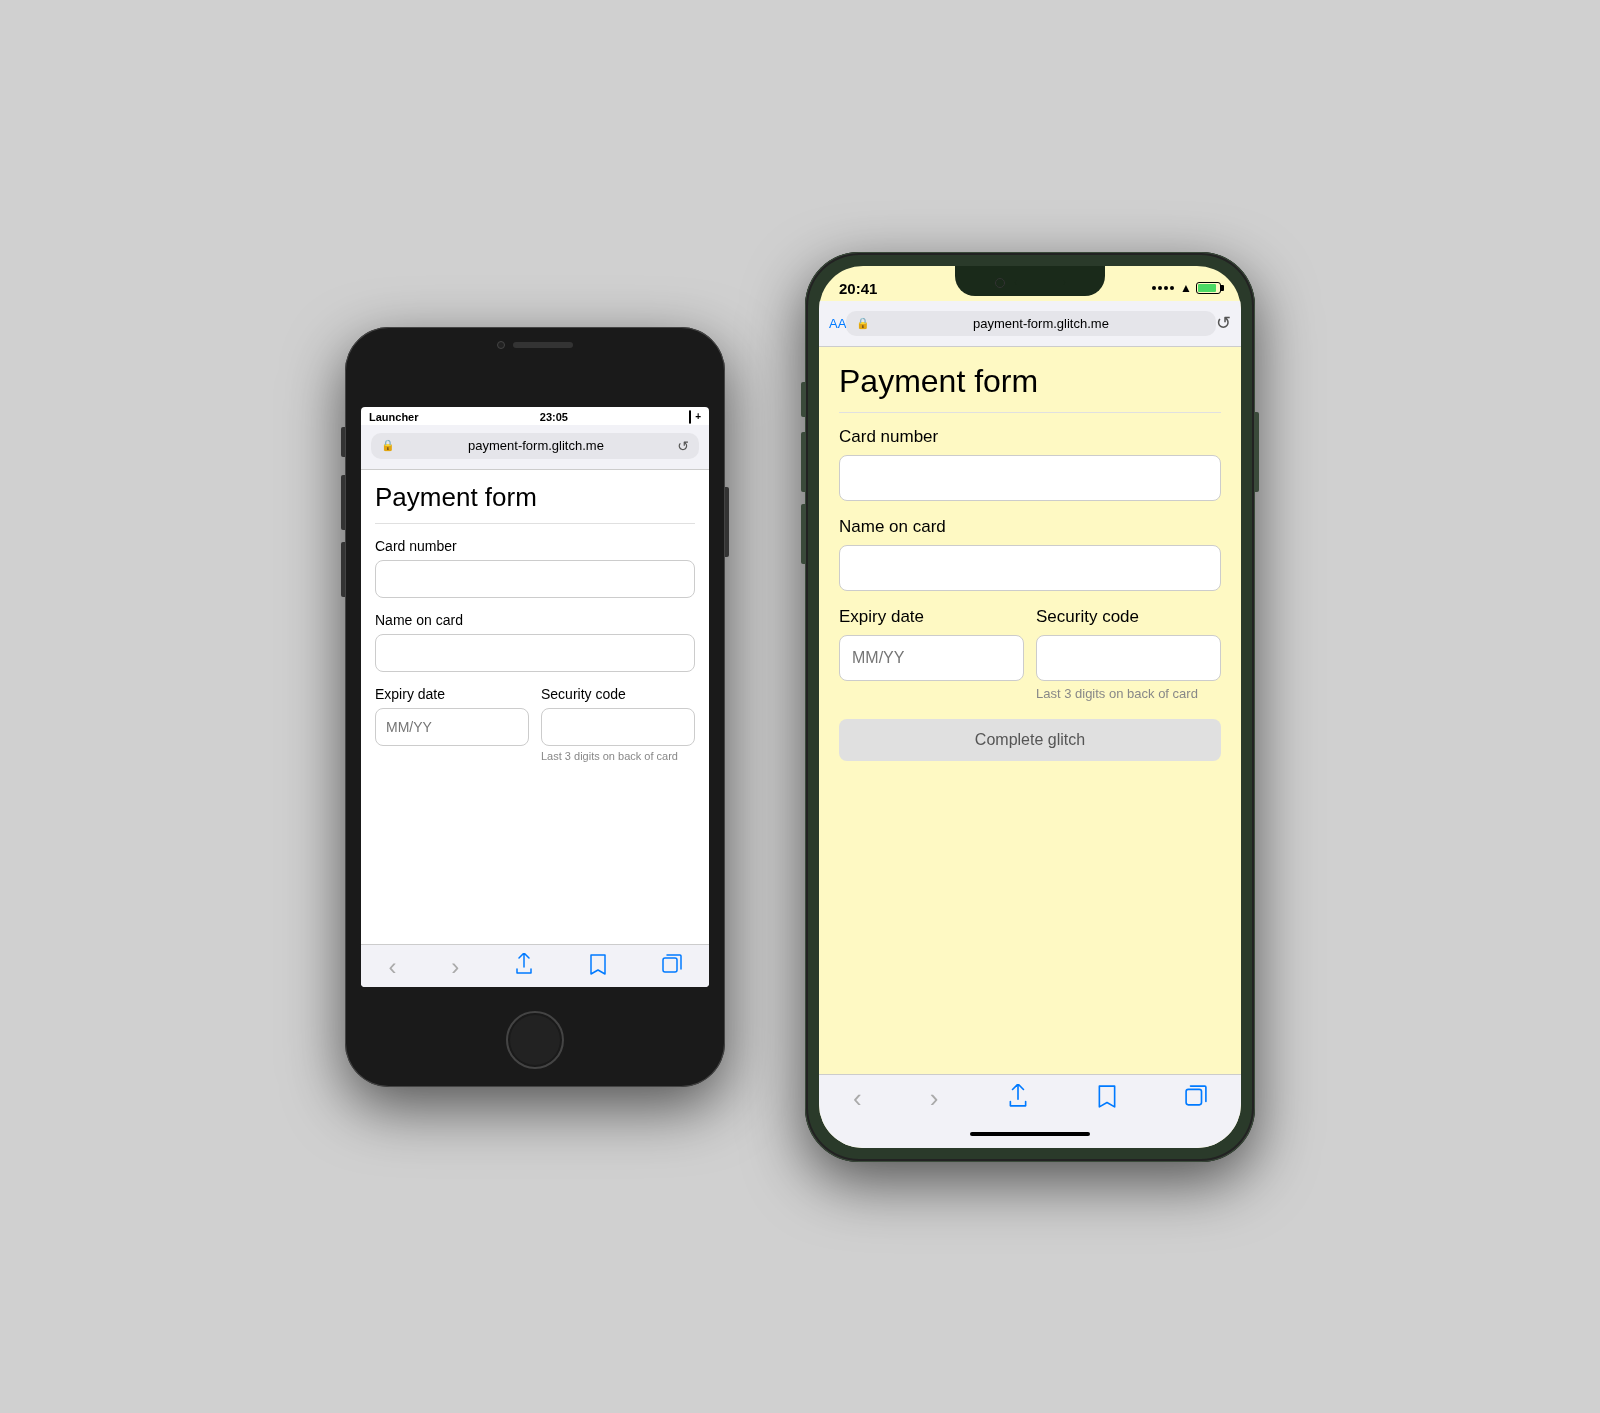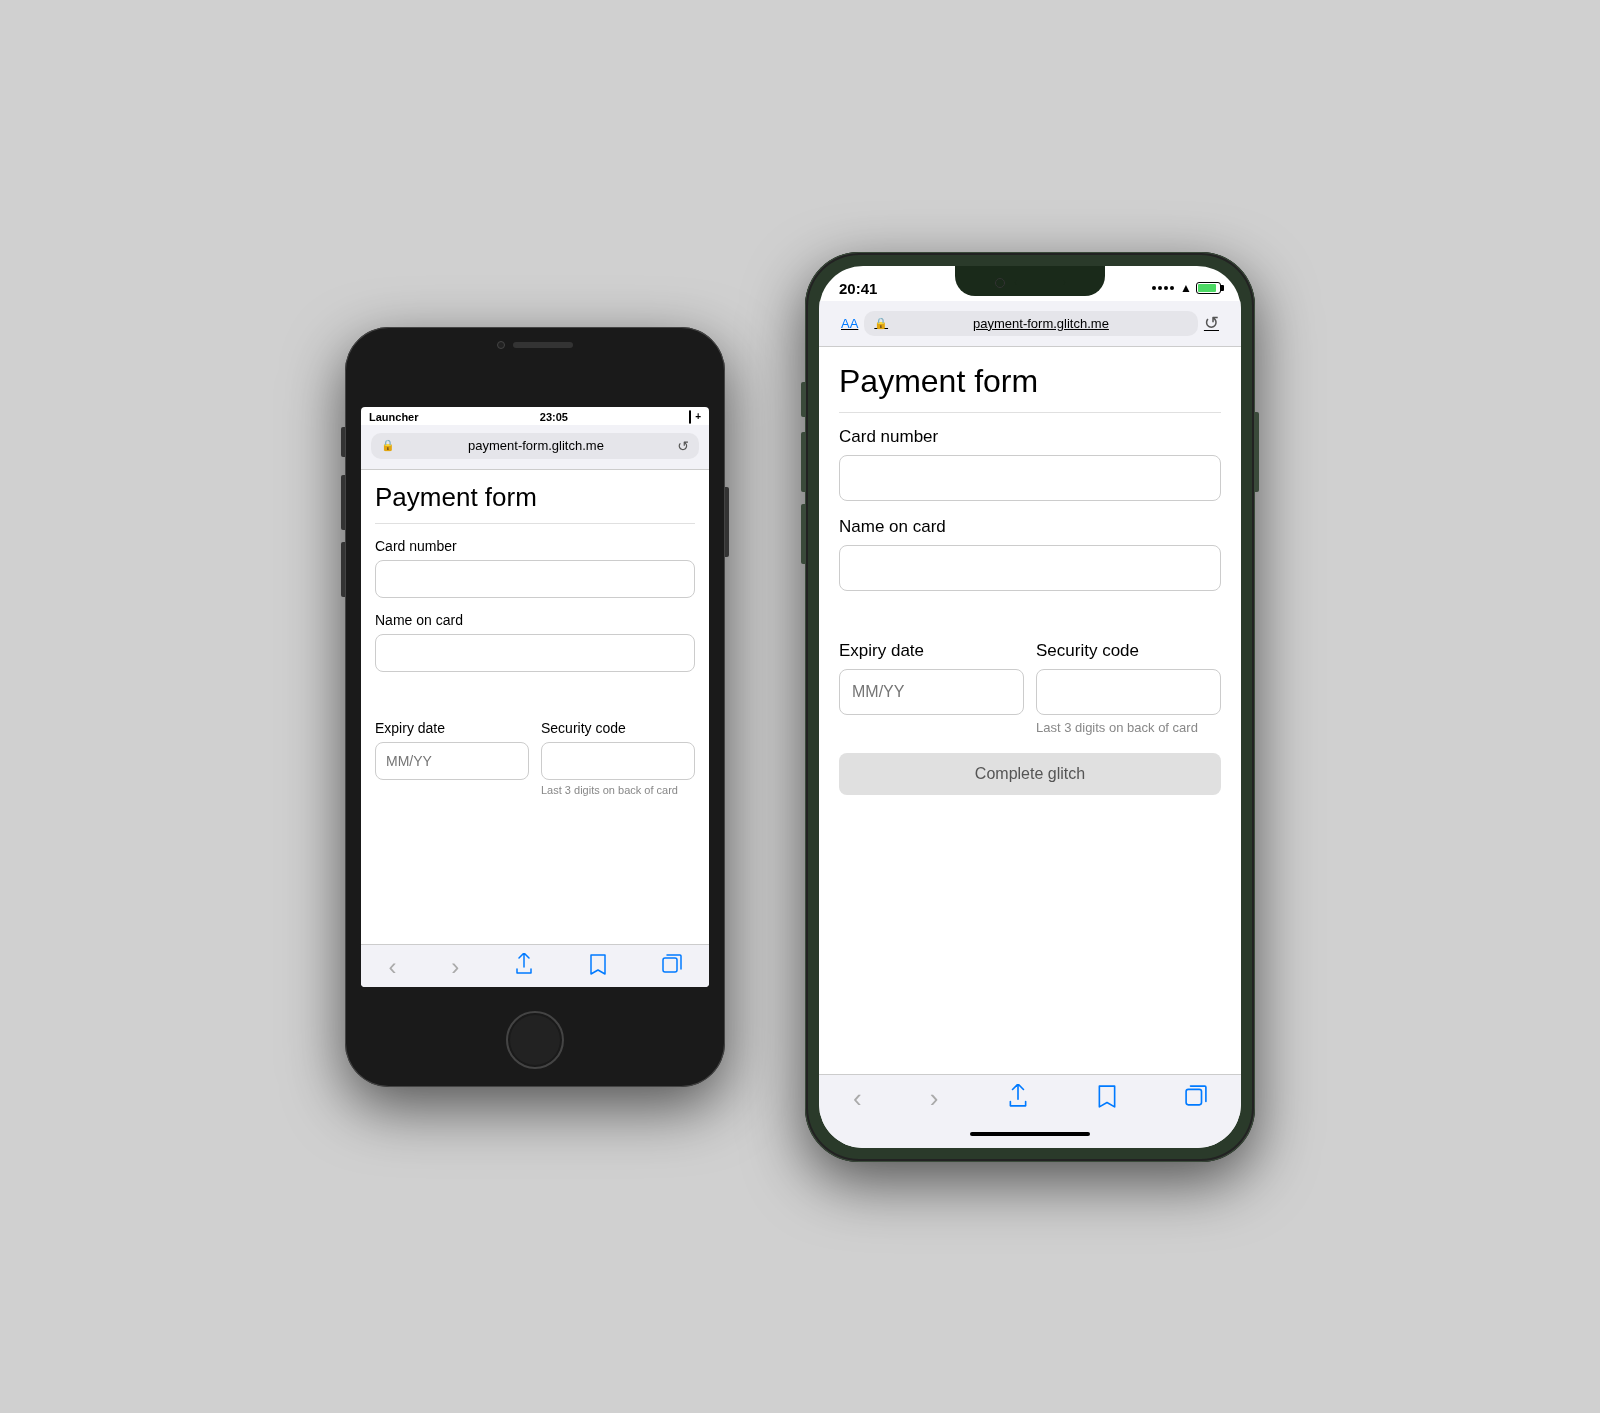--- a/index.html
+++ b/index.html
@@ -124,21 +124,21 @@
       background: #2a3a2a;
       box-shadow: 0 20px 60px rgba(0,0,0,0.6), inset 0 0 0 1px #3a4a3a, inset 0 0 0 3px #222;
     }
 
     .phone-x .phone-screen {
       position: absolute;
       top: 14px;
       left: 14px;
       right: 14px;
       bottom: 14px;
-      background: #ffffff;
+      background: #fef9c3;
       border-radius: 44px;
       overflow: hidden;
     }
 
     .phone-x .notch {
       position: absolute;
       top: 0;
       left: 50%;
       transform: translateX(-50%);
       width: 150px;
@@ -274,23 +274,21 @@
 
     .reload-btn {
       font-size: 14px;
       color: #555;
       cursor: pointer;
     }
 
     .address-bar-row {
       display: flex;
       align-items: center;
-      gap: 6px;
-      margin: 4px 12px 2px;
-      text-decoration: underline;
+      margin: 4px 0 2px;
     }
 
     .aa-text {
       font-size: 13px;
       color: #007aff;
       font-weight: 500;
     }
 
     .page-title {
       font-size: 26px;
@@ -351,21 +349,20 @@
     }
 
     .row-fields {
       display: flex;
       gap: 12px;
       margin-top: 14px;
     }
 
     .half-field {
       flex: 1;
-      margin-top: 34px;
     }
 
     .hint-text {
       font-size: 11px;
       color: #888;
       margin-top: 4px;
     }
 
     .hint-text-large {
       font-size: 13px;

